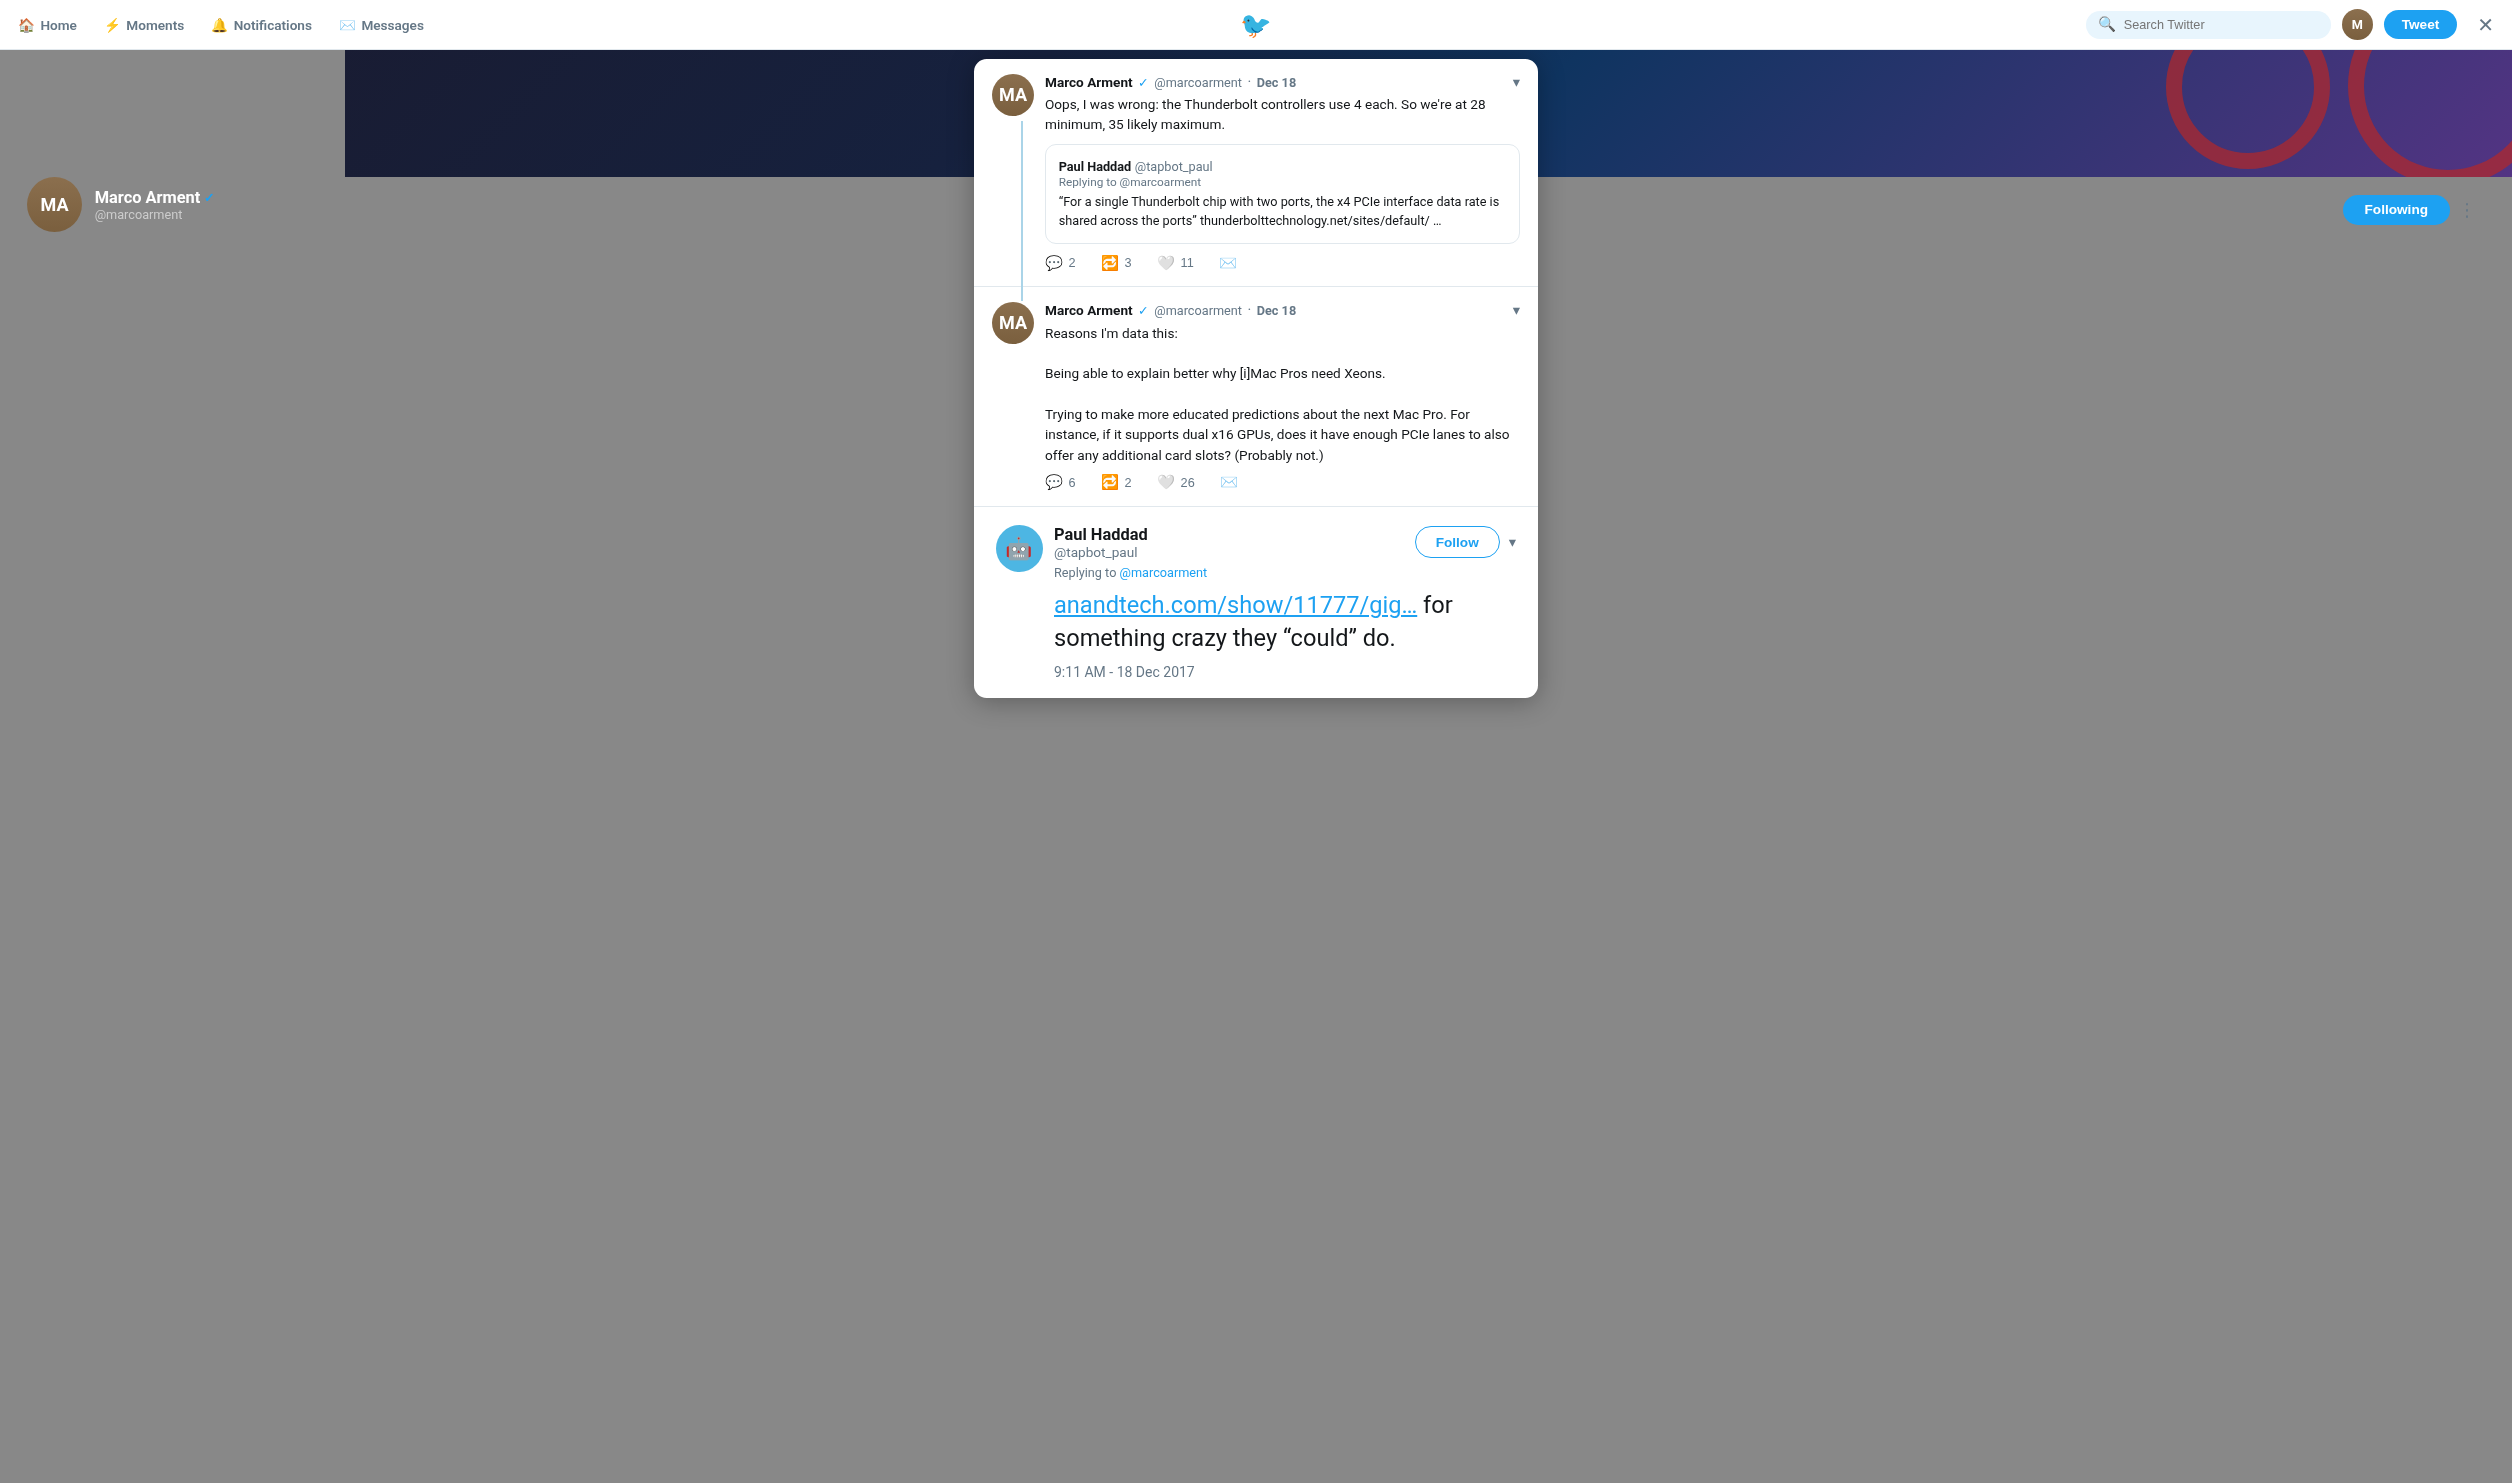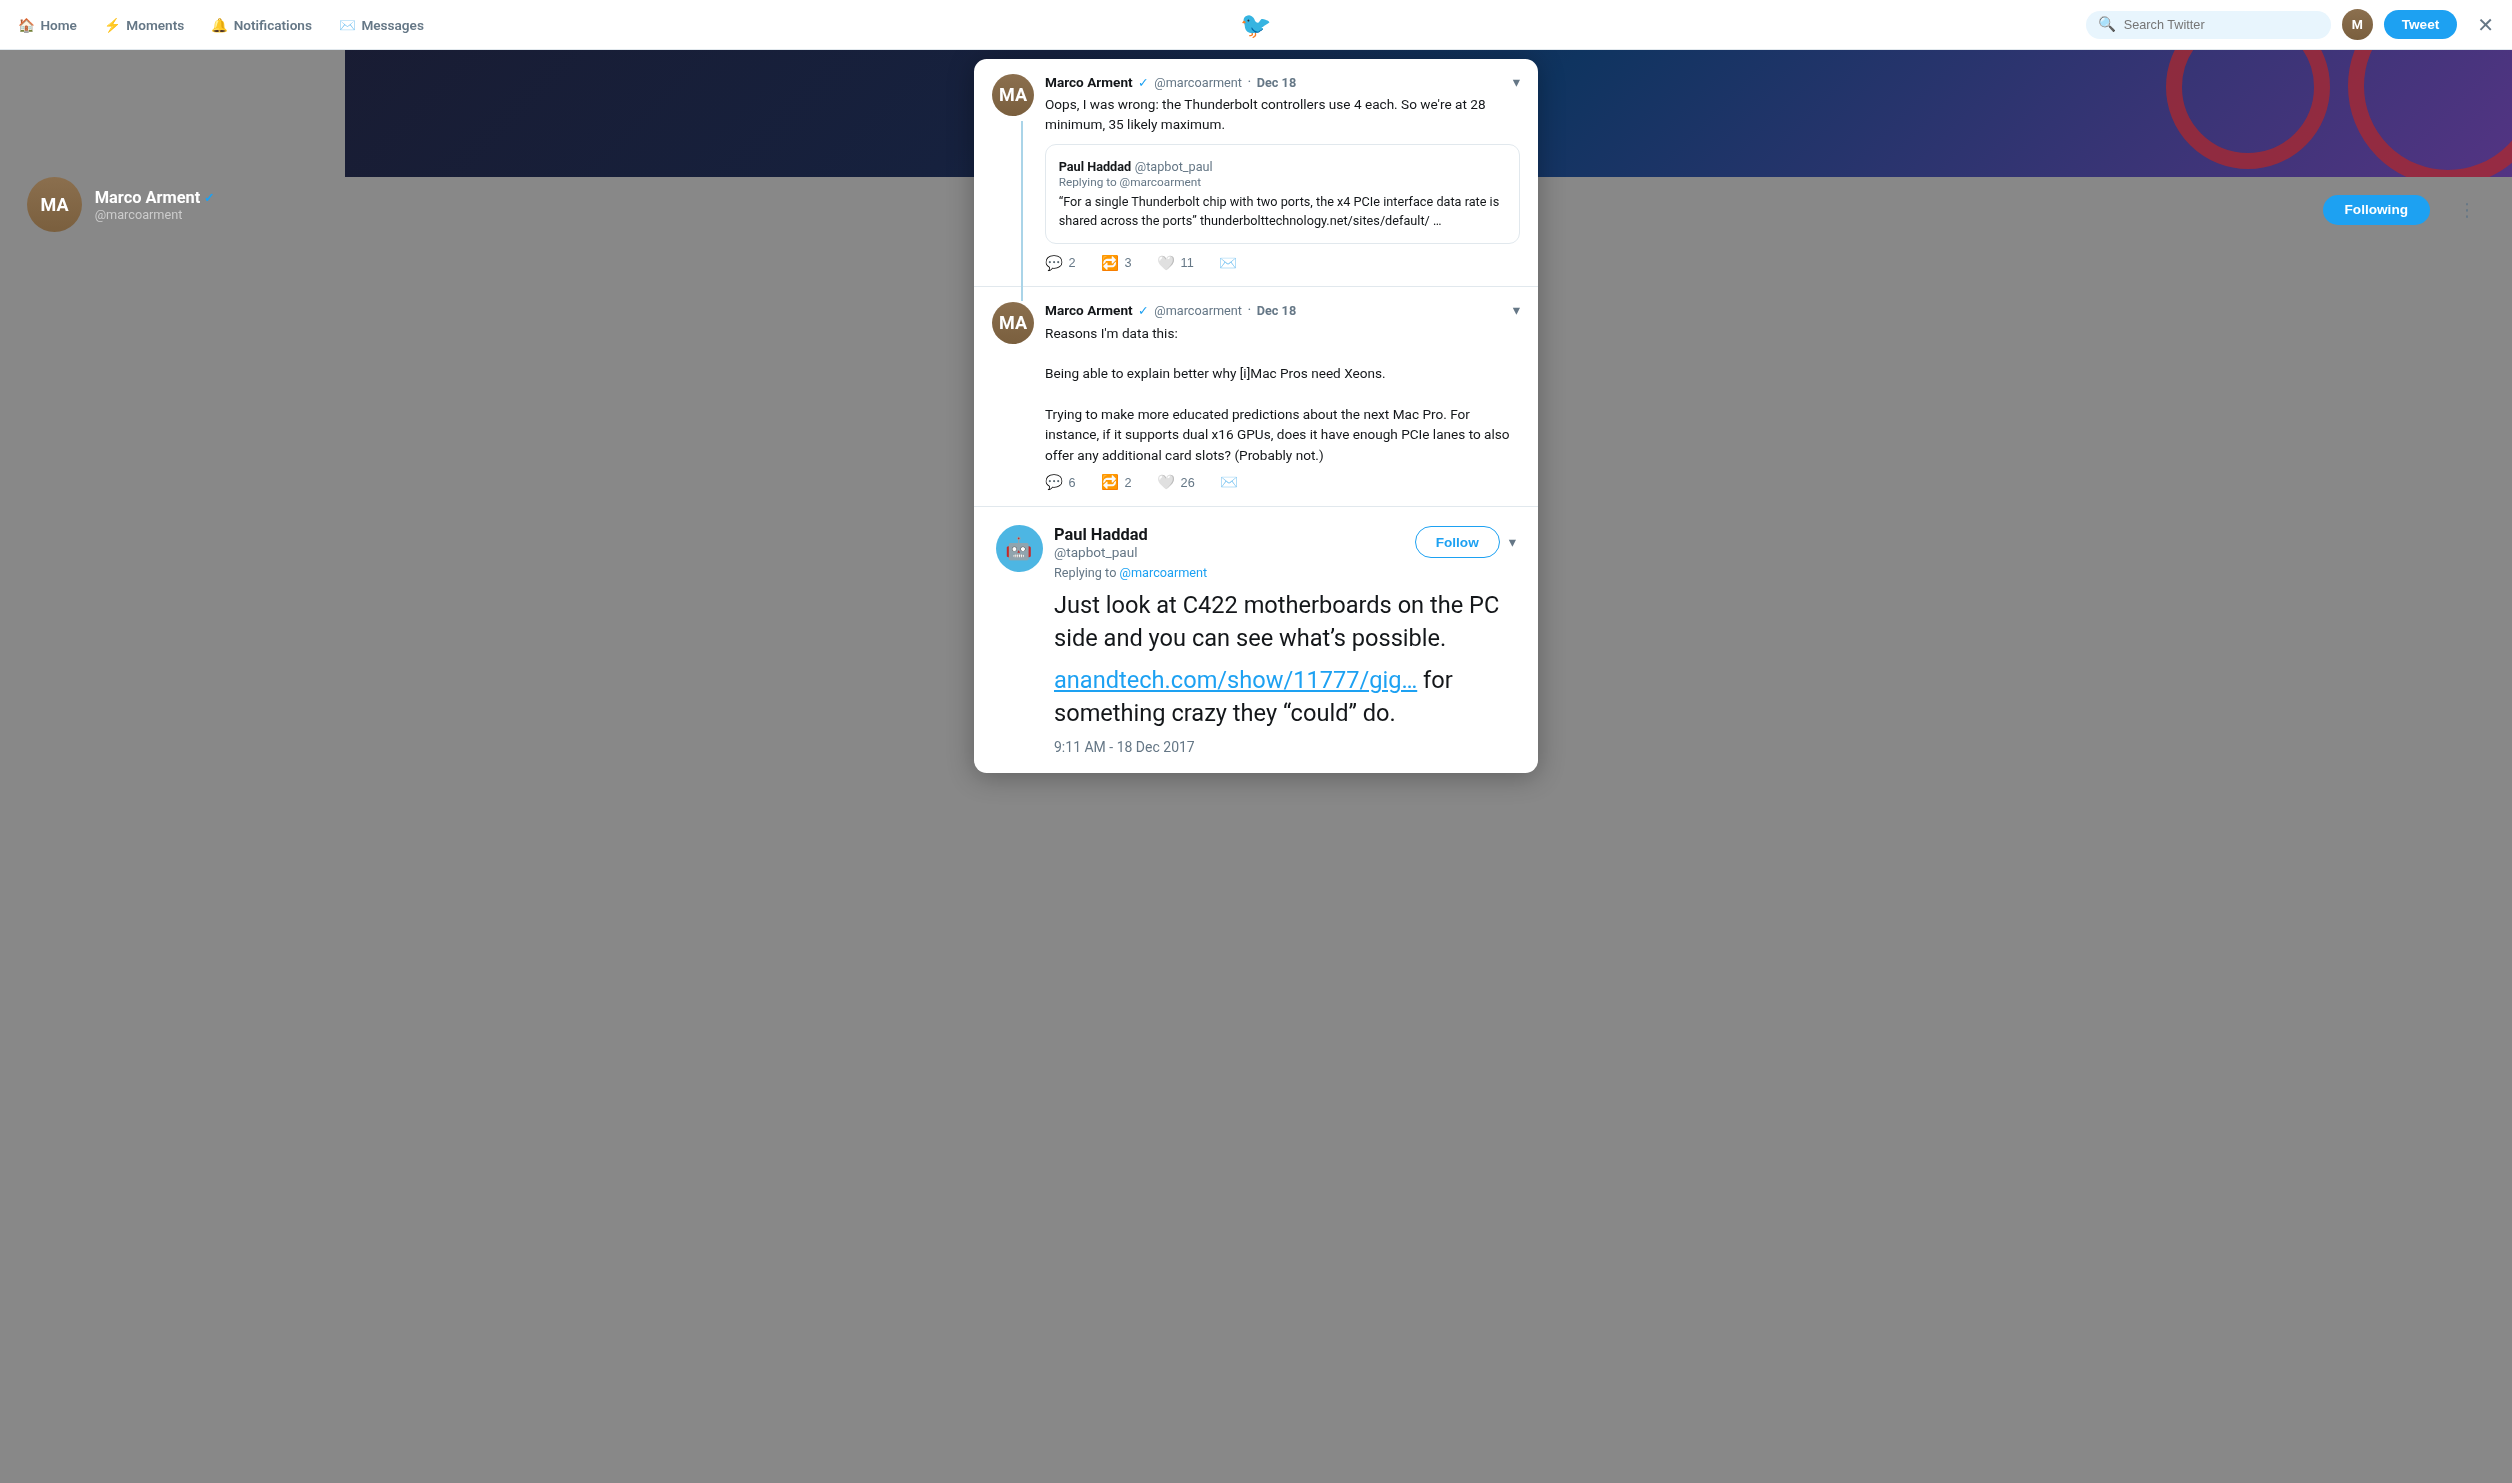--- a/index.html
+++ b/index.html
@@ -154,21 +154,21 @@
       font-size: 12.7px;
     }
 
     
     .following-area {
       position: absolute;
       right: 36px;
       top: 145px;
       display: flex;
       align-items: center;
-      gap: 28px;
+      gap: 8px;
     }
     .following-btn {
       background: #1da1f2;
       color: #fff;
       border: none;
       border-radius: 18px;
       padding: 7.3px 22px;
       font-size: 13.6px;
       font-weight: 700;
       cursor: pointer;
@@ -587,21 +587,20 @@
             <div style="display:flex;align-items:center;gap:9px;">
               <button class="follow-btn">Follow</button>
               <span class="tweet-caret">▾</span>
             </div>
           </div>
           <div class="reply-to">
             <span>Replying to</span>
             <a href="#">@marcoarment</a>
           </div>
           <div class="paul-text">
-            <span>Just look at C422 motherboards on the PC side and you can see what’s possible.</span>
             <span style="display:block; margin-top: 9px;">
               <a href="#" class="paul-link">anandtech.com/show/11777/gig…</a>
               <span>for something crazy they “could” do.</span>
             </span>
           </div>
           <div class="paul-timestamp">9:11 AM - 18 Dec 2017</div>
         </div>
       </div>
 
     </div>

